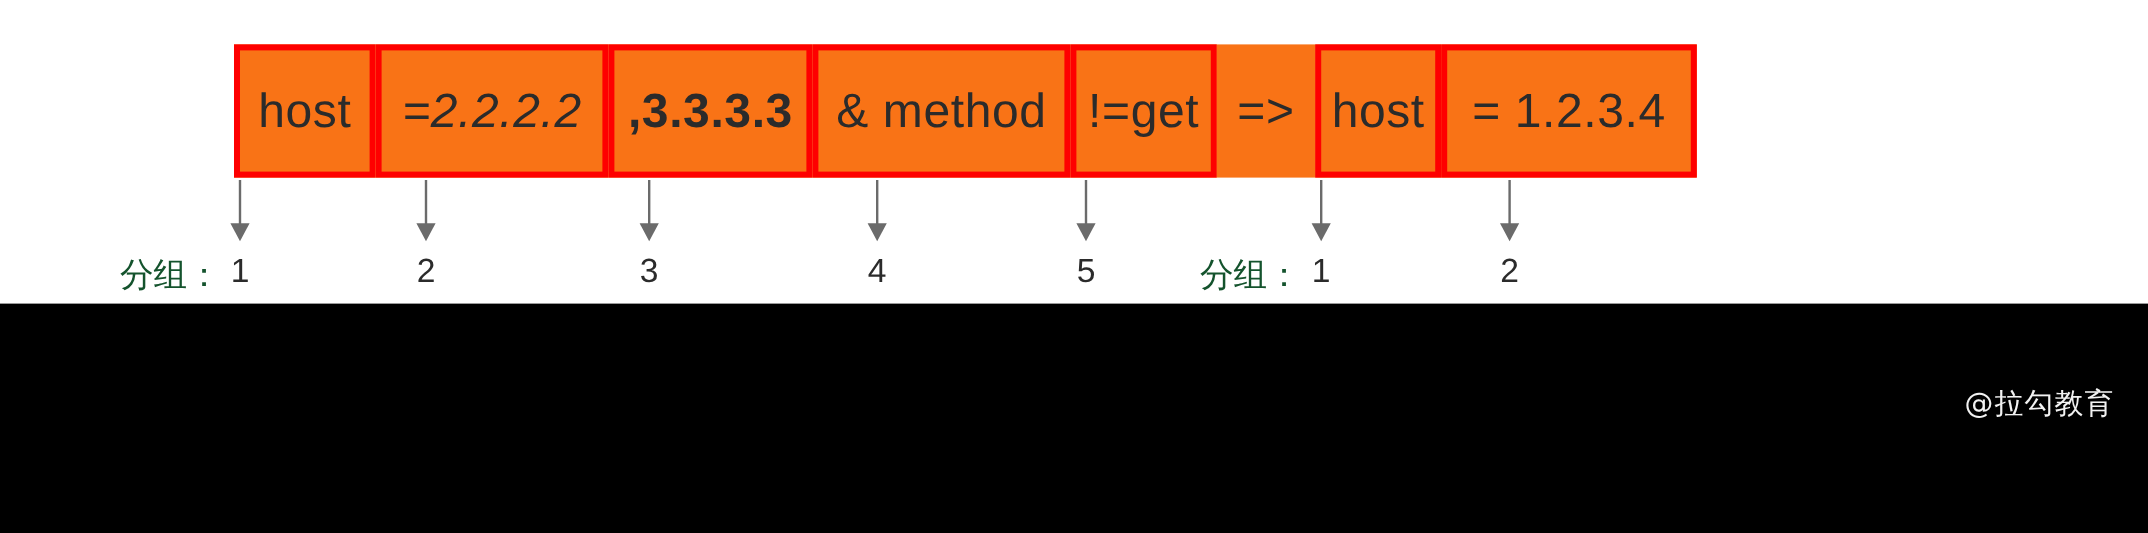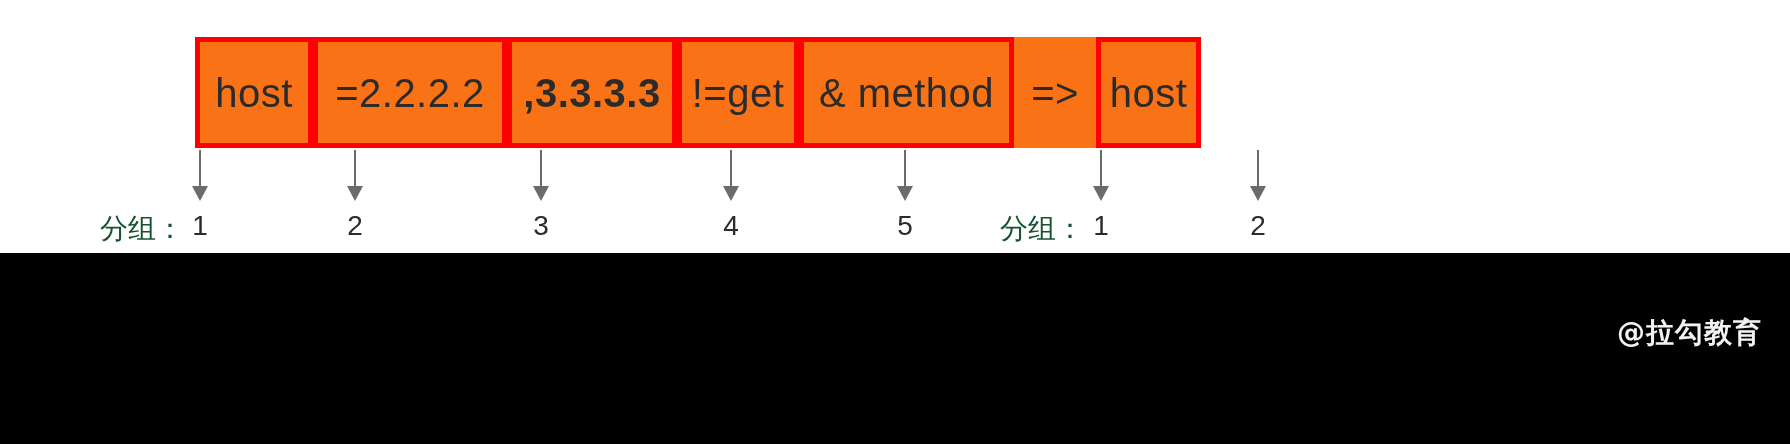--- a/index.html
+++ b/index.html
@@ -103,40 +103,41 @@
     color: #14532d;
     white-space: pre;
     font-family: "DejaVu Sans", "Liberation Sans", sans-serif;
   }
 
   
   #watermark {
     position: absolute;
     right: 28px;
     bottom: 92px;
-    font-size: 28px;
-    font-weight: bold;
+    font-size: 24px;
+    font-weight: normal;
     color: #f2f2f2;
     letter-spacing: 1px;
     font-family: "DejaVu Sans", "Liberation Sans", sans-serif;
   }
 </style>
 </head>
 <body>
 
 <div id="slide">
 
   <div id="expr-row">
       <div class="token boxed" style="width: 118px;">host</div>
-      <div class="token boxed" style="width: 194px;">=2.2.2.2</div>
+      <div class="token boxed" style="width: 194px; font-style: italic;">=2.2.2.2</div>
       <div class="token boxed" style="width: 170px; font-weight: bold;">,3.3.3.3</div>
+      <div class="token boxed" style="width: 215px;">&amp; method</div>
       <div class="token boxed" style="width: 122px;">!=get</div>
-      <div class="token boxed" style="width: 215px;">&amp; method</div>
       <div class="token plain" style="width: 82px;">=&gt;</div>
       <div class="token boxed" style="width: 105px;">host</div>
+      <div class="token boxed" style="width: 213px;">= 1.2.3.4</div>
     </div>
 
   <div id="markers-layer">
       <div class="marker" style="left: 170px; top: 150px;">
         <div class="shaft"></div>
         <div class="head"></div>
         <div class="num">1</div>
       </div>
       <div class="marker" style="left: 325px; top: 150px;">
         <div class="shaft"></div>

